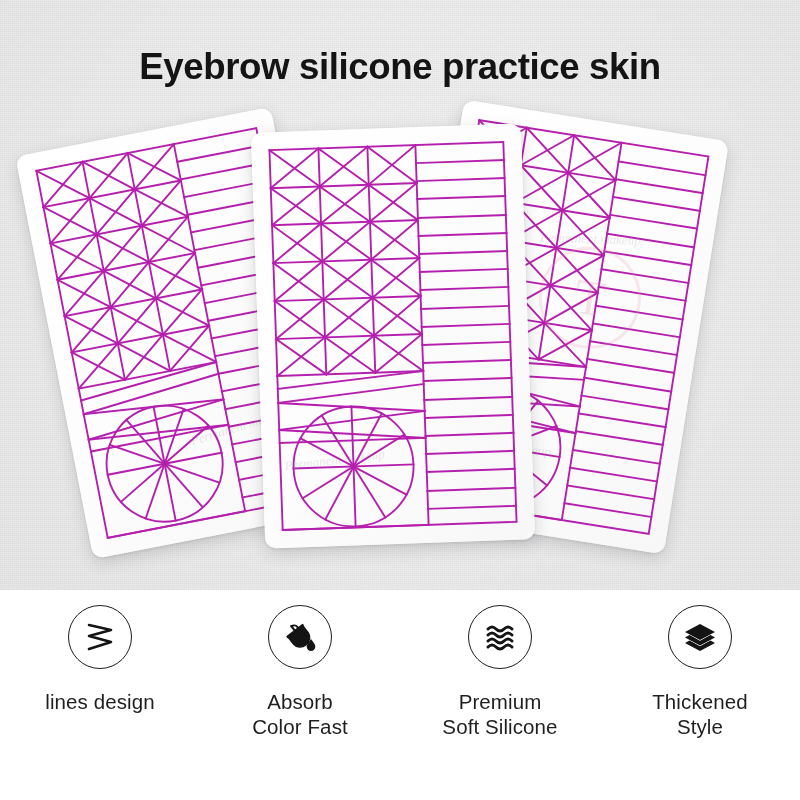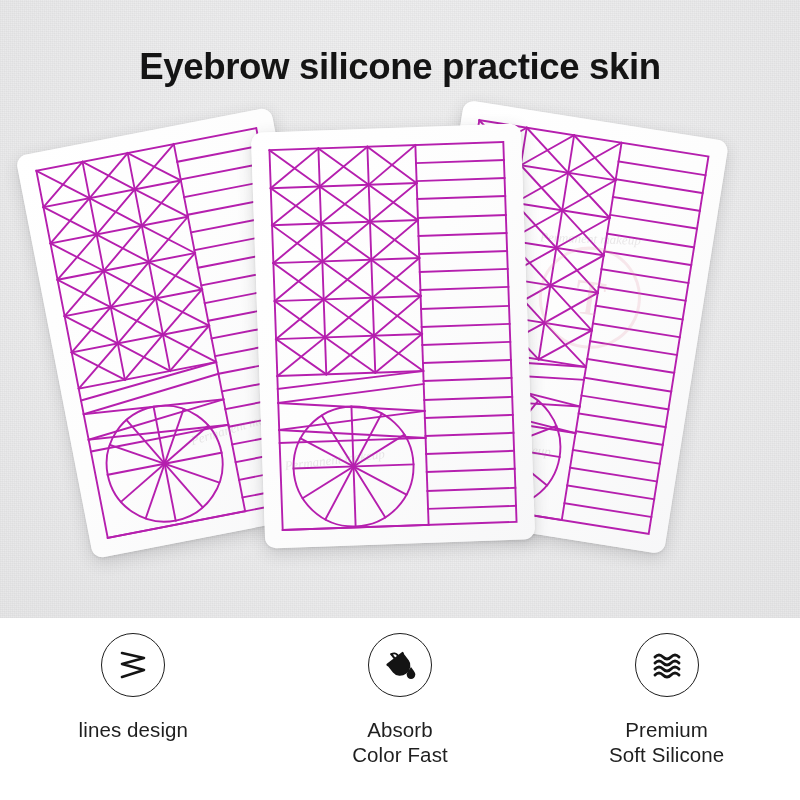--- a/index.html
+++ b/index.html
@@ -63,21 +63,21 @@
   }
   .wm-text{
     font-family:"Liberation Serif", serif;
     font-size:13px;font-style:italic;
     color:rgba(150,140,145,.40);
     white-space:nowrap;
   }
 
   
   .features{
-    position:absolute;left:0;top:618px;width:800px;height:182px;
+    position:absolute;left:0;top:590px;width:800px;height:182px;
     background:#ffffff;
     display:flex;align-items:flex-start;
   }
   .feature{
     flex:1 1 0;
     display:flex;flex-direction:column;align-items:center;
     padding-top:15px;
   }
   .f-icon{
     width:62px;height:62px;border-radius:50%;
@@ -424,16 +424,29 @@
             <path d="M8 18 q4 -4 8 0 t8 0 t8 0"></path>
             <path d="M8 24 q4 -4 8 0 t8 0 t8 0"></path>
             <path d="M8 30 q4 -4 8 0 t8 0 t8 0"></path>
           </g>
         </svg>
       </div>
       <div class="f-label">Premium
 Soft Silicone</div>
     </div>
 
+    <div class="feature">
+      <div class="f-icon">
+        <svg width="40" height="40" viewBox="0 0 40 40">
+          <g fill="#141414">
+            <path d="M20 7 L35 15 L20 23 L5 15 Z"></path>
+            <path d="M5 20.5 L9.5 18.1 L20 23.7 L30.5 18.1 L35 20.5 L20 28.5 Z"></path>
+            <path d="M5 26 L9.5 23.6 L20 29.2 L30.5 23.6 L35 26 L20 34 Z"></path>
+          </g>
+        </svg>
+      </div>
+      <div class="f-label">Thickened
+Style</div>
+    </div>
 
   </div>
 
 </div>
 
 </body></html>

